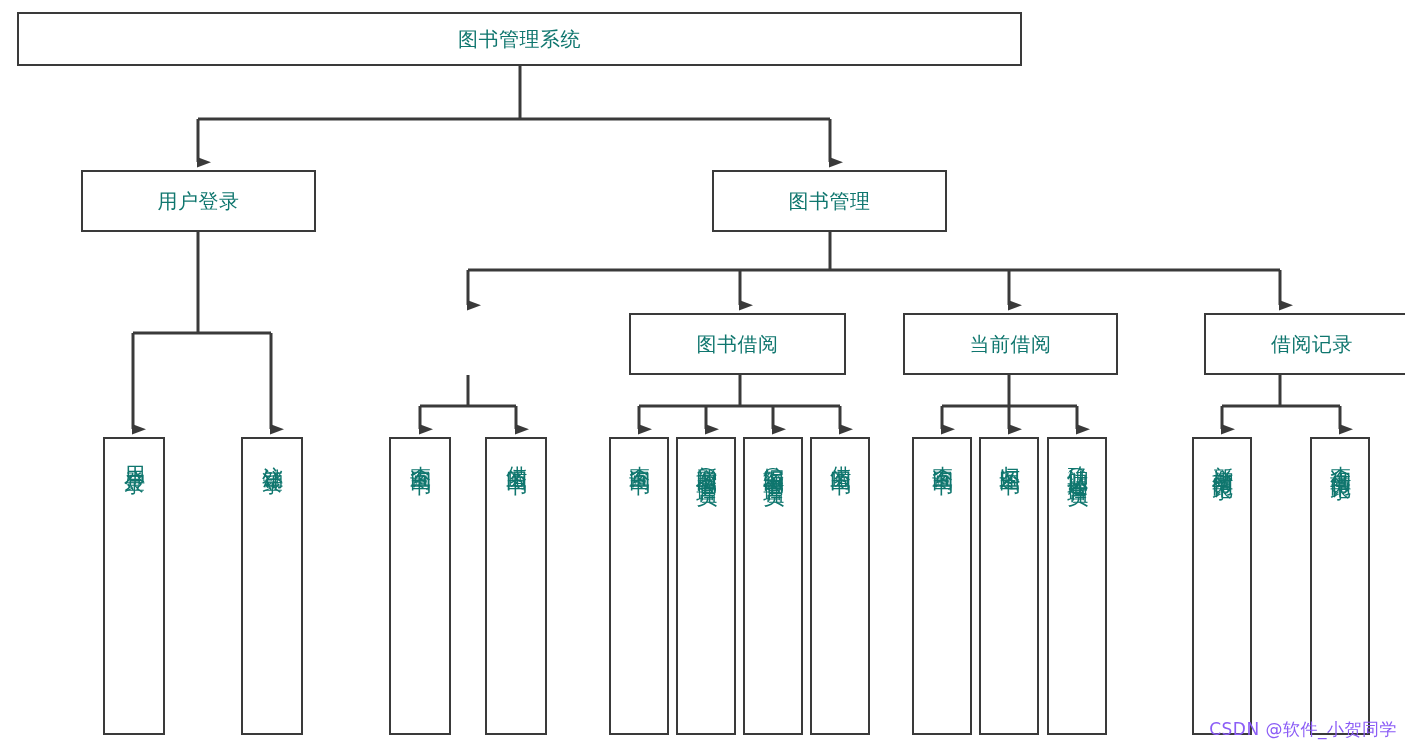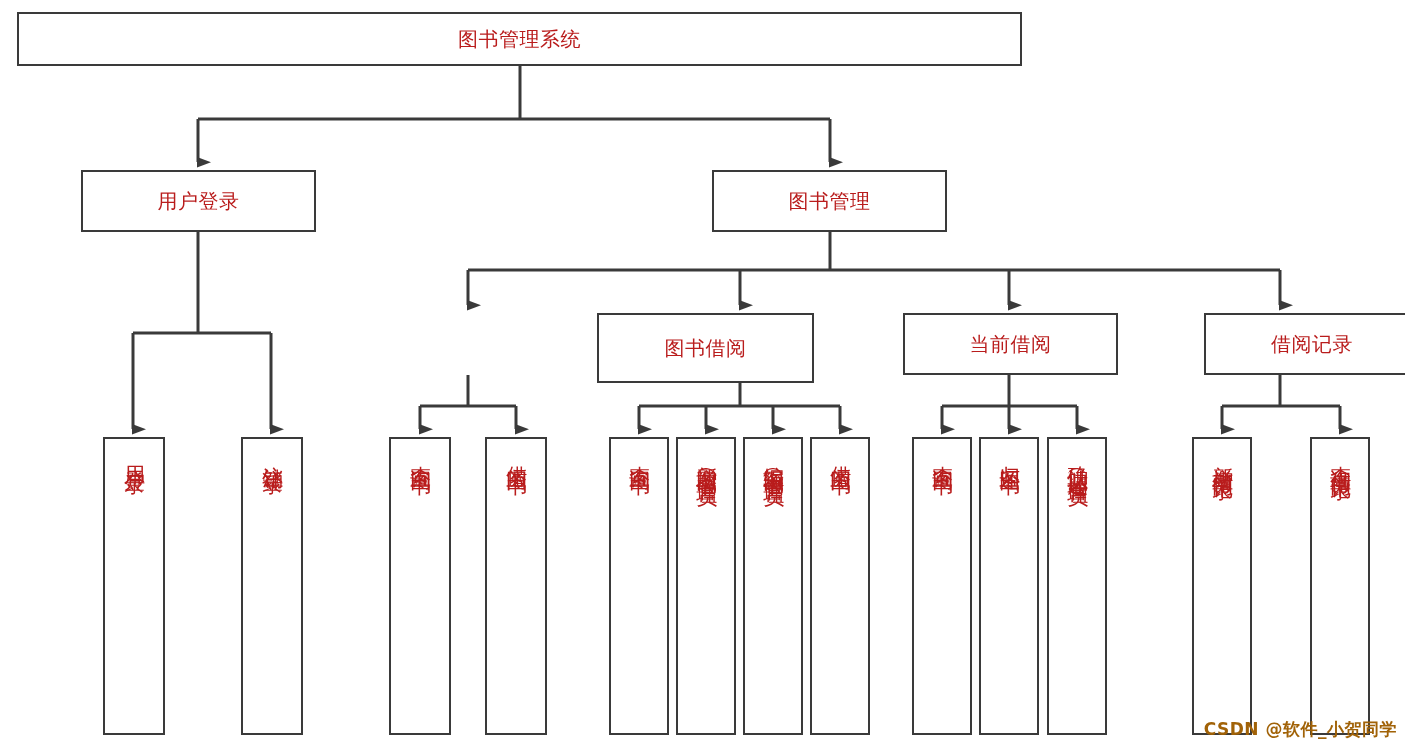--- a/index.html
+++ b/index.html
@@ -34,45 +34,44 @@
     display: flex;
     align-items: center;
     justify-content: center;
     color: #2b2b2b;
   }
   .node-label {
     font-size: 20px;
     line-height: 1.12;
     letter-spacing: 0.5px;
     white-space: nowrap;
-    color: #b91c1c;
+    color: #0f766e;
   }
   .node.vertical {
     align-items: flex-start;
     justify-content: center;
     padding-top: 10px;
   }
   .node.vertical .node-label {
     writing-mode: vertical-rl;
     text-orientation: upright;
     white-space: normal;
     letter-spacing: 3px;
     font-size: 21px;
     text-align: left;
   }
   .watermark {
     position: absolute;
     right: 8px;
     bottom: 6px;
     font-size: 17px;
-    color: #a16207;
+    color: #8b5cf6;
     letter-spacing: 0.5px;
     white-space: nowrap;
     pointer-events: none;
-    font-weight: bold;
   }
 </style>
 </head>
 <body>
 
 <div id="diagram-root">
 
   <svg class="edges" viewBox="0 0 1405 747" xmlns="http://www.w3.org/2000/svg">
     <defs>
       <marker id="arrow" viewBox="0 0 12 14" refX="5.5" refY="13" markerWidth="12" markerHeight="14" orient="auto-start-reverse" markerUnits="userSpaceOnUse">
@@ -127,21 +126,21 @@
     <span class="node-label">图书管理系统</span>
   </div>
 
   <div class="node" style="left:81px; top:170px; width:235px; height:62px;">
     <span class="node-label">用户登录</span>
   </div>
   <div class="node" style="left:712px; top:170px; width:235px; height:62px;">
     <span class="node-label">图书管理</span>
   </div>
 
-  <div class="node" style="left:597px; top:313px; width:217px; height:70px;">
+  <div class="node" style="left:629px; top:313px; width:217px; height:62px;">
     <span class="node-label">图书借阅</span>
   </div>
   <div class="node" style="left:903px; top:313px; width:215px; height:62px;">
     <span class="node-label">当前借阅</span>
   </div>
   <div class="node" style="left:1204px; top:313px; width:216px; height:62px;">
     <span class="node-label">借阅记录</span>
   </div>
 
   <div class="node vertical" style="left:103px; top:437px; width:62px; height:298px;">

